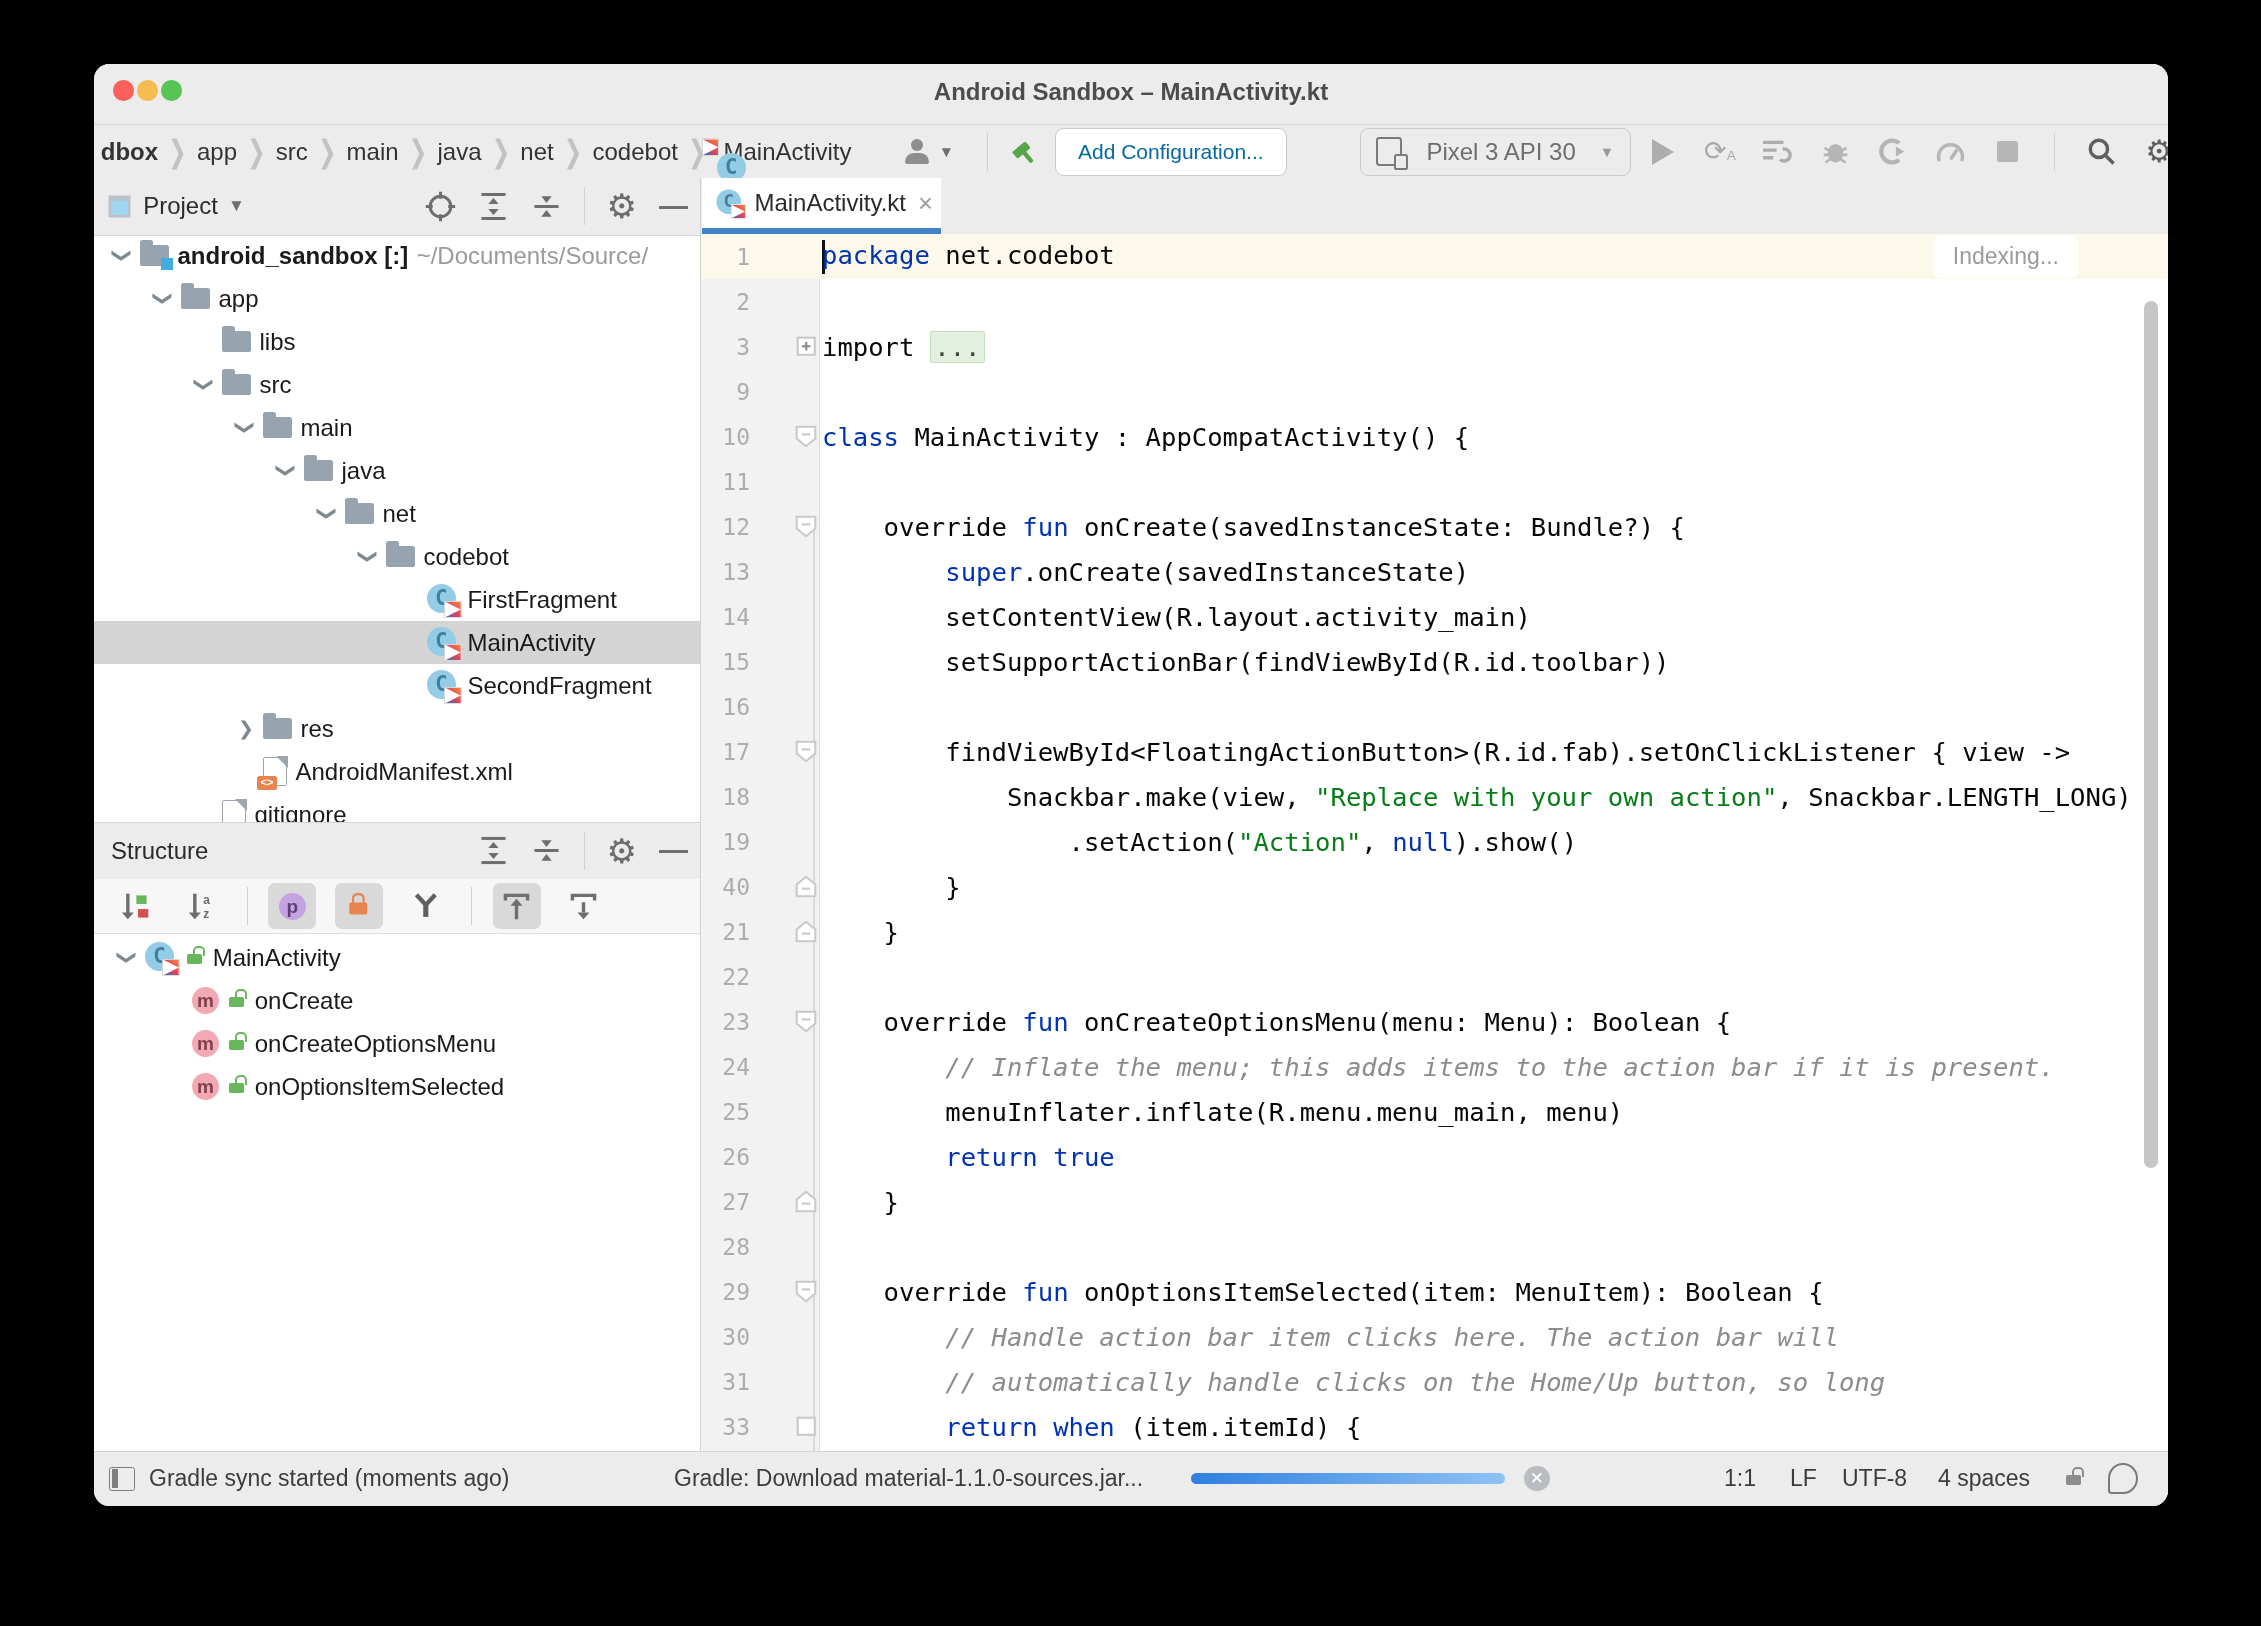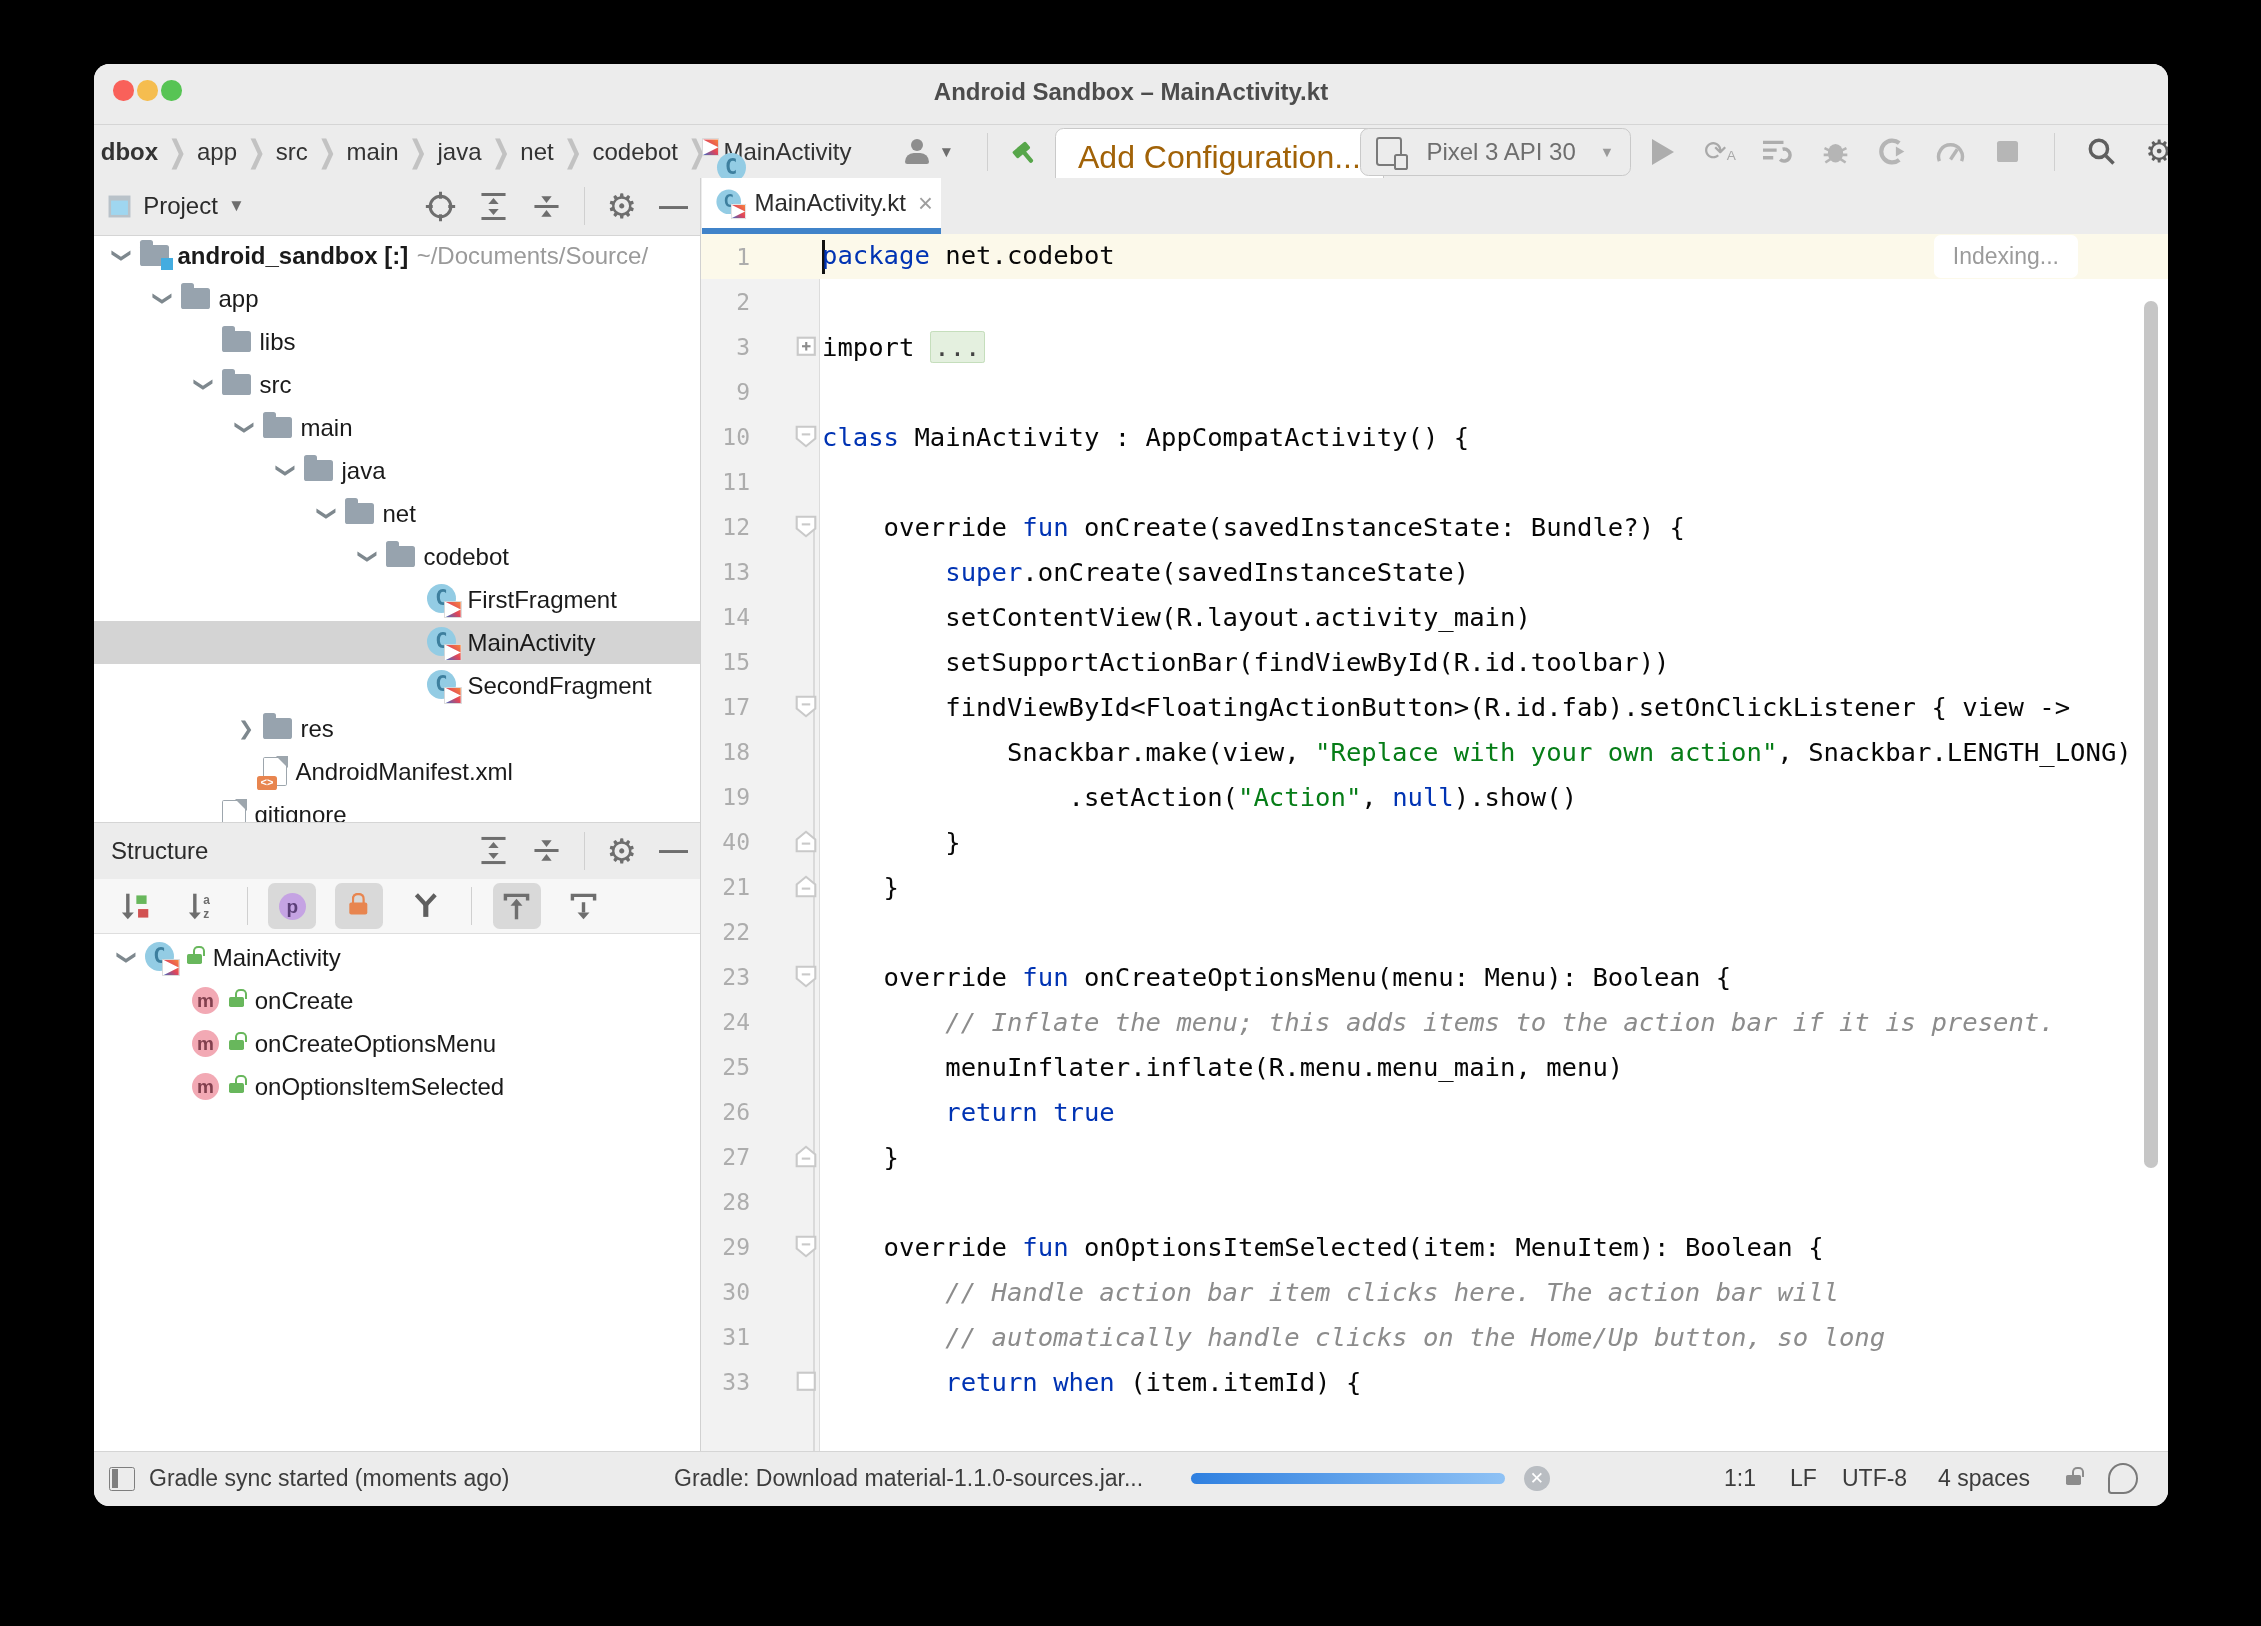--- a/index.html
+++ b/index.html
@@ -20,21 +20,21 @@
   
   #toolbar{position:absolute;left:0;top:61px;width:100%;height:53px;background:#ECECEC;
            border-bottom:0.9px solid #D3D3D3;}
   #breadcrumbs{position:absolute;left:6.8px;top:0;height:53px;display:flex;align-items:center;}
   .crumb{font-size:24px;color:#333;white-space:nowrap;text-align:center;}
   .crumb.first{font-weight:700;}
   .crumb-sep{color:#C2C2C2;font-size:22px;margin:0 10.2px;transform:scaleY(1.4);display:inline-block;}
   .tb-right{position:absolute;top:0;height:53px;display:flex;align-items:center;}
   .vdiv{width:0.9px;height:38px;background:#D0D0D0;margin:0 13.7px;}
   .tb-btn{height:46px;border:0.9px solid #C9C9C9;border-radius:8.5px;background:#fff;
-          font-size:32px;color:#a16207;display:flex;align-items:center;padding:6px 22px;}
+          font-size:21px;color:#0369a1;display:flex;align-items:center;padding:0 22px;}
   .tb-select{height:46px;border:0.9px solid #C9C9C9;border-radius:8.5px;background:#ECECEC;
              font-size:24px;color:#6E6E6E;display:flex;align-items:center;gap:24px;padding:0 15.4px;}
   .tb-ic{width:49px;height:46px;display:flex;align-items:center;justify-content:center;}
   .play-tri{width:0;height:0;border-left:22px solid #ADADAD;border-top:13.7px solid transparent;
             border-bottom:13.7px solid transparent;}
   .stop-sq{width:20.5px;height:20.5px;background:#B6B6B6;border-radius:2.6px;}
   .gicon{font-size:27px;color:#A9A9A9;line-height:1;}
   .dkicon{font-size:31px;color:#5F5F5F;line-height:1;}
   
   #band2-left{position:absolute;left:0;top:114px;width:606px;height:57px;background:#ECECEC;
@@ -579,20 +579,26 @@
         <span class="lfold"></span>
         <span class="lcode"><span class="tk-pl">        setContentView(R.layout.activity_main)</span></span>
       </div>
       <div class="crow">
         <span class="lnum">15</span>
         <span class="lspace"></span>
         <span class="lfold"></span>
         <span class="lcode"><span class="tk-pl">        setSupportActionBar(findViewById(R.id.toolbar))</span></span>
       </div>
       <div class="crow">
+        <span class="lnum">16</span>
+        <span class="lspace"></span>
+        <span class="lfold"></span>
+        <span class="lcode"></span>
+      </div>
+      <div class="crow">
         <span class="lnum">17</span>
         <span class="lspace"></span>
         <span class="lfold">
           <svg width="22" height="23" viewBox="0 0 26 27">
             <path d="M2 2 h22 v14 l-11 9 l-11 -9 z" fill="#fff" stroke="#C9C9C9" stroke-width="2.5"></path>
             <line x1="8" y1="11" x2="18" y2="11" stroke="#C9C9C9" stroke-width="2.5"></line>
           </svg>
         </span>
         <span class="lcode"><span class="tk-pl">        findViewById&lt;FloatingActionButton&gt;(R.id.fab).setOnClickListener { view -&gt;</span></span>
       </div>

